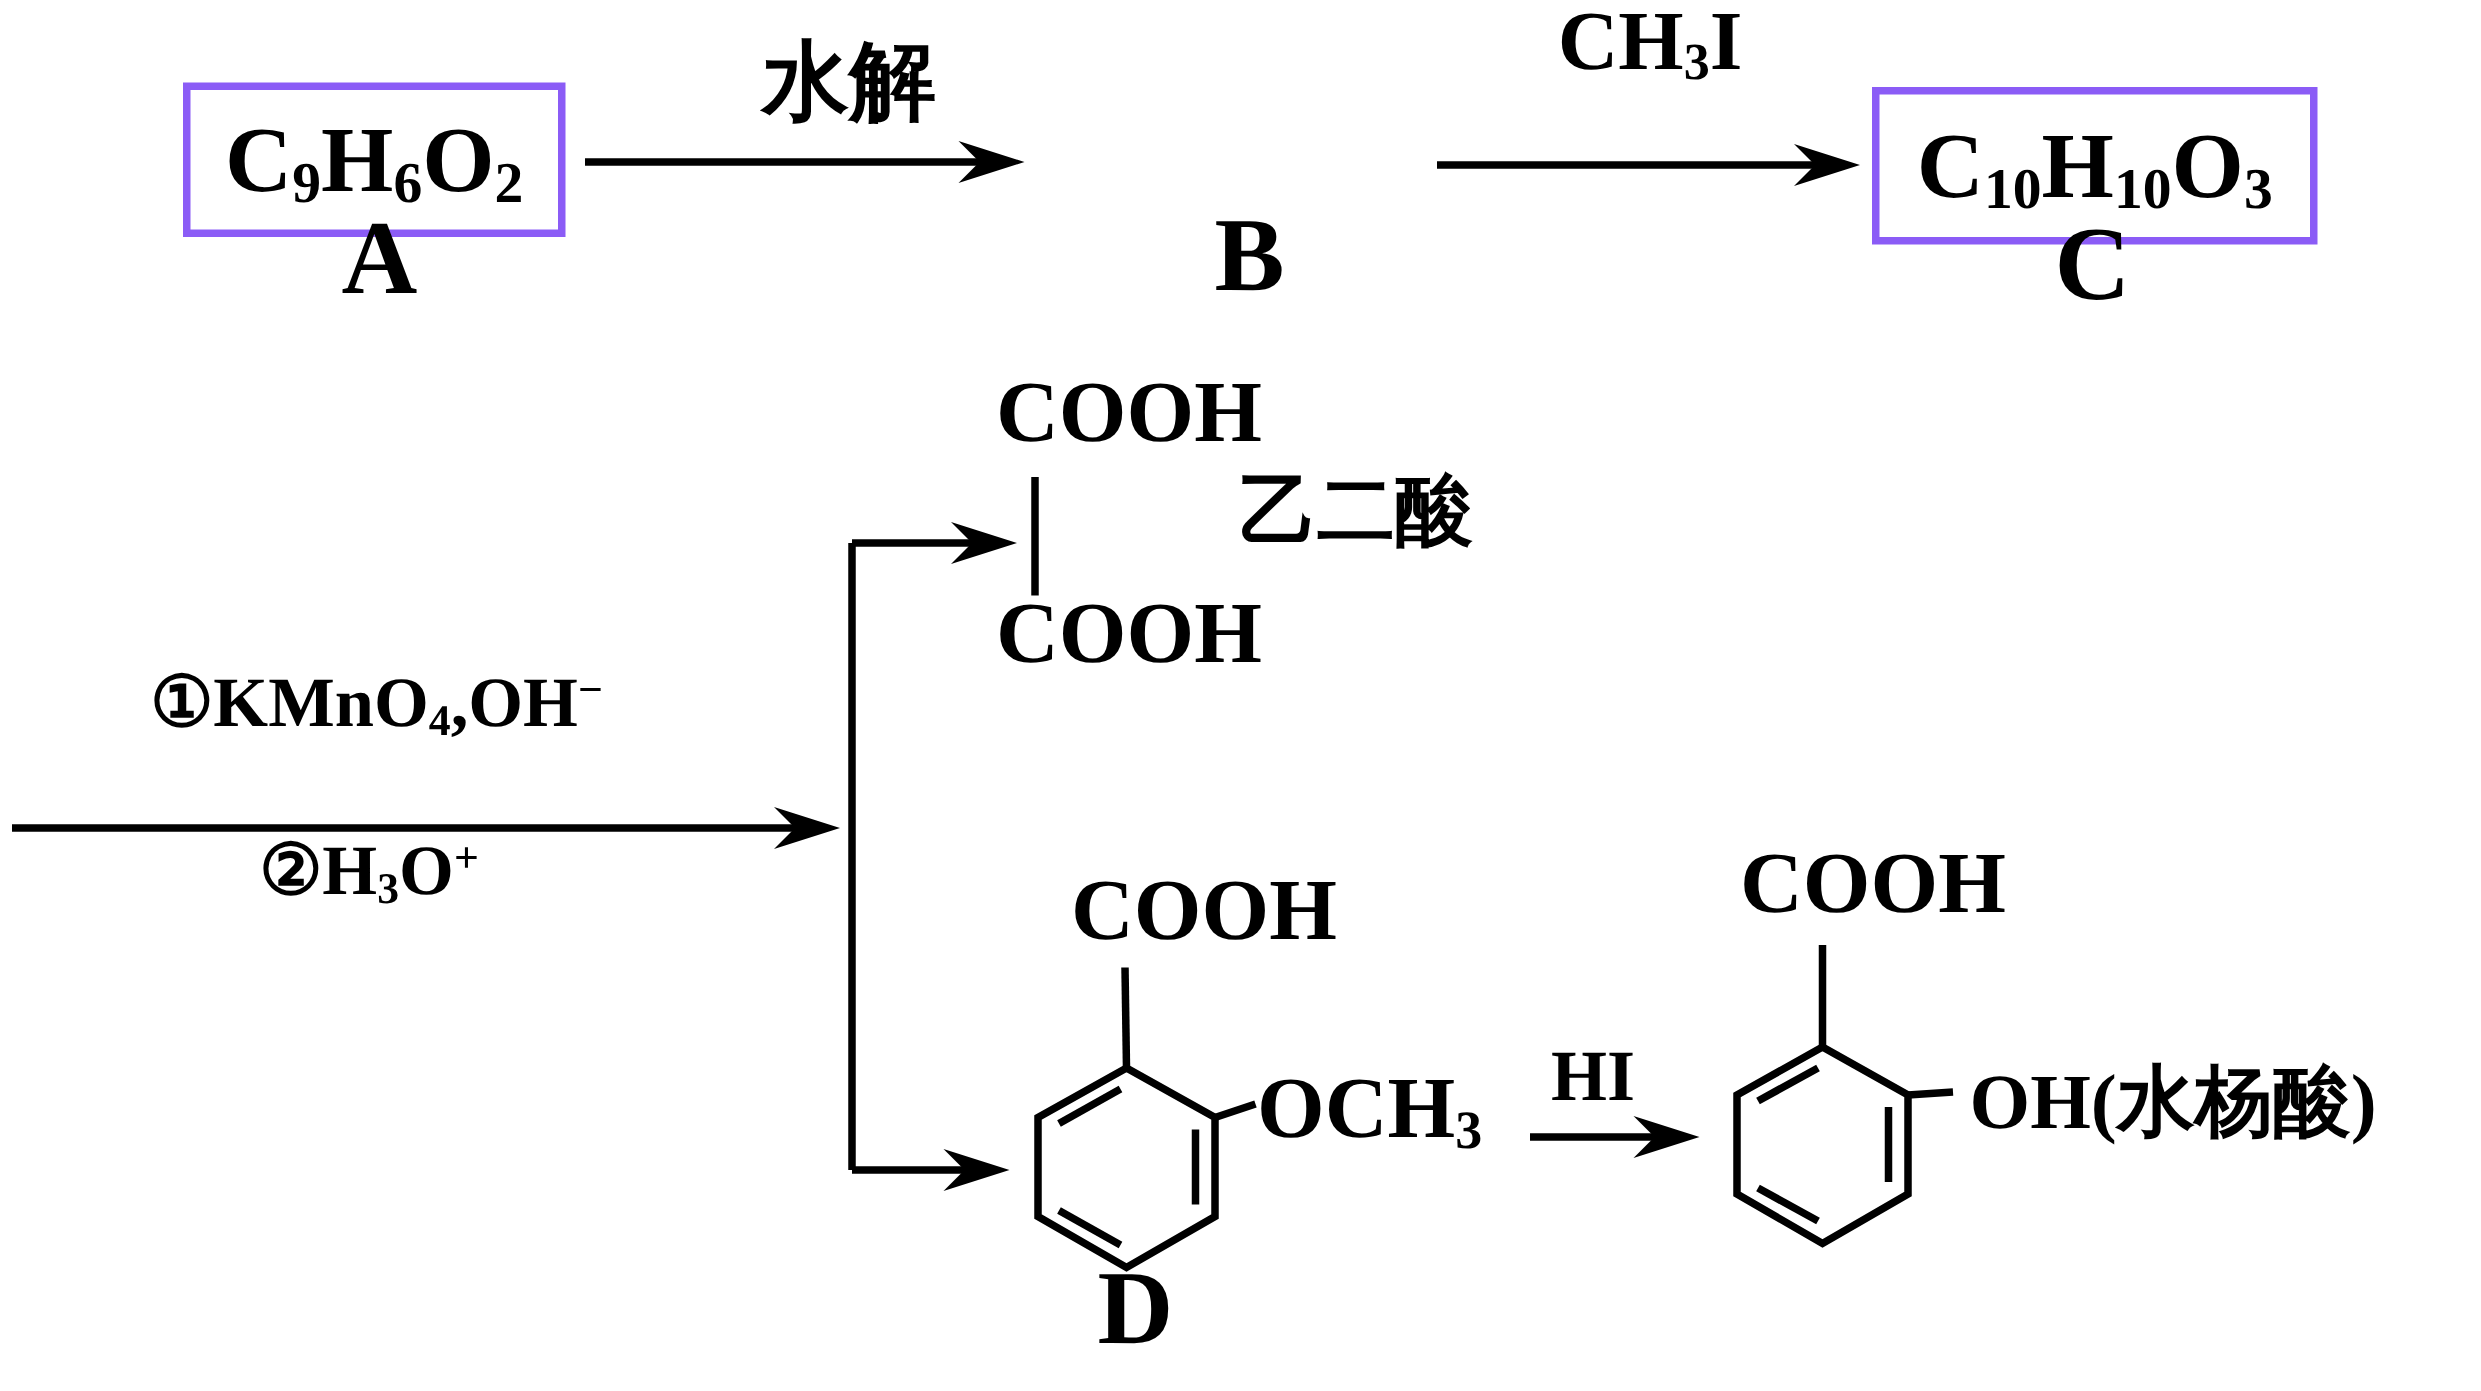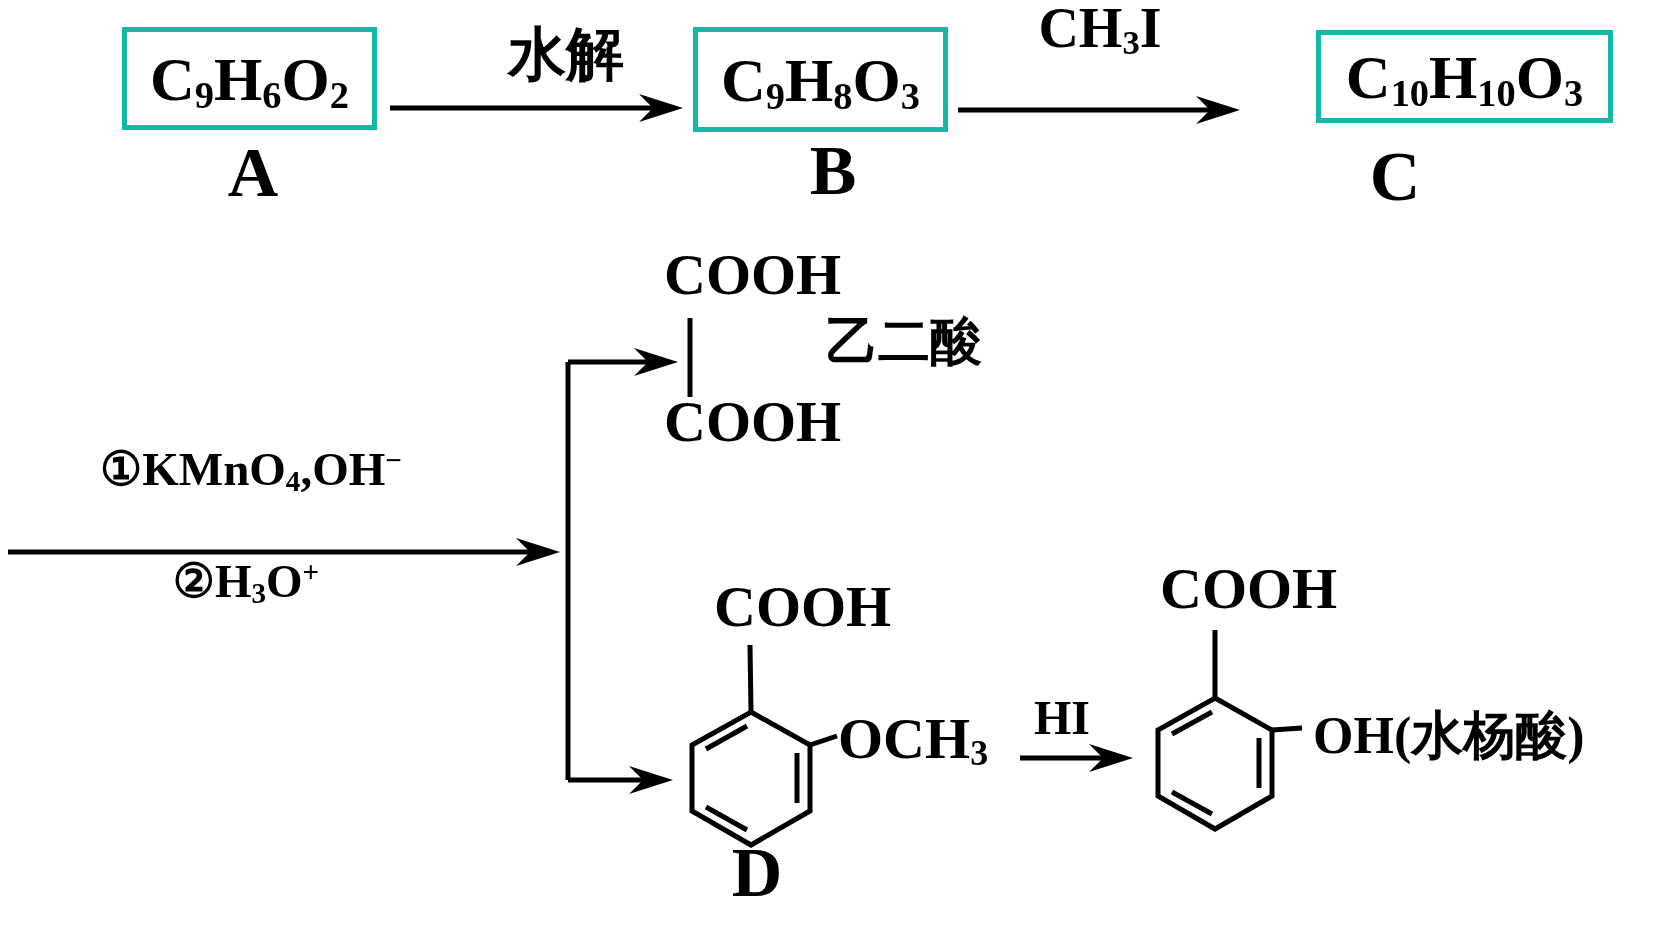--- a/index.html
+++ b/index.html
@@ -7,22 +7,22 @@
     position:relative;width:1654px;height:927px;background:#fff;overflow:hidden;
     font-family:"Liberation Serif","DejaVu Serif",serif;color:#000;
   }
   #lines{position:absolute;left:0;top:0;}
   #lines line{stroke:#000;stroke-width:5;}
   #lines .ring{fill:none;stroke:#000;stroke-width:5;}
   #lines .ah{fill:#000;stroke:none;}
   .t{position:absolute;line-height:1;font-weight:bold;white-space:nowrap;}
   .cx{transform:translateX(-50%);}
   .box{
-    position:absolute;border:5px solid #14b8a6;box-sizing:border-box;
-    display:flex;align-items:center;justify-content:center;
+    position:absolute;border:5px solid #8b5cf6;box-sizing:border-box;
+    display:flex;align-items:center;justify-content:center;margin-top:28px;
   }
   .formula{font-size:62px;font-weight:bold;line-height:1;white-space:nowrap;}
   .lbl{font-size:70px;}
   .reagent-cn{font-size:58px;margin-left:48px;}
   .reagent{font-size:56px;}
   .oxreagent{font-size:47px;}
   .group{font-size:58px;}
   .cnname{font-size:52px;}
   .hi{font-size:48px;}
   sub{font-size:0.62em;vertical-align:-0.2em;line-height:0;}
@@ -70,28 +70,25 @@
     <line x1="1272" y1="730" x2="1302" y2="728"></line>
   </svg>
 
   <div class="box" style="left:122px;top:27px;width:255px;height:103px">
     <span class="formula">C<sub>9</sub>H<sub>6</sub>O<sub>2</sub></span>
   </div>
   <div class="t lbl cx" style="left:253px;top:138px">A</div>
 
   <div class="t reagent-cn cx" style="left:518px;top:26px">水解</div>
 
-  <div class="box" style="left:693px;top:27px;width:255px;height:105px">
-    <span class="formula">C<sub>9</sub>H<sub>8</sub>O<sub>3</sub></span>
-  </div>
   <div class="t lbl cx" style="left:833px;top:136px">B</div>
 
   <div class="t reagent cx" style="left:1100px;top:0">CH<sub>3</sub>I</div>
 
-  <div class="box" style="left:1316px;top:30px;width:297px;height:93px">
+  <div class="box" style="left:1248px;top:30px;width:297px;height:105px">
     <span class="formula">C<sub>10</sub>H<sub>10</sub>O<sub>3</sub></span>
   </div>
   <div class="t lbl cx" style="left:1395px;top:142px">C</div>
 
   <div class="t oxreagent cx" style="left:251px;top:446px">①KMnO<sub>4</sub>,OH<sup>−</sup></div>
   <div class="t oxreagent cx" style="left:246px;top:558px">②H<sub>3</sub>O<sup>+</sup></div>
 
   <div class="t group" style="left:664px;top:246px">COOH</div>
   <div class="t cnname" style="left:826px;top:316px">乙二酸</div>
   <div class="t group" style="left:664px;top:393px">COOH</div>

